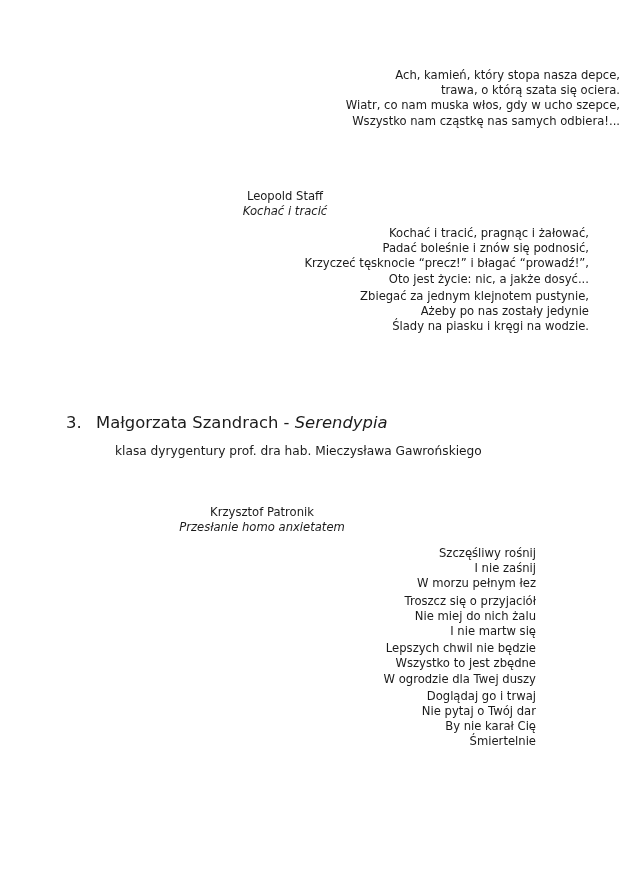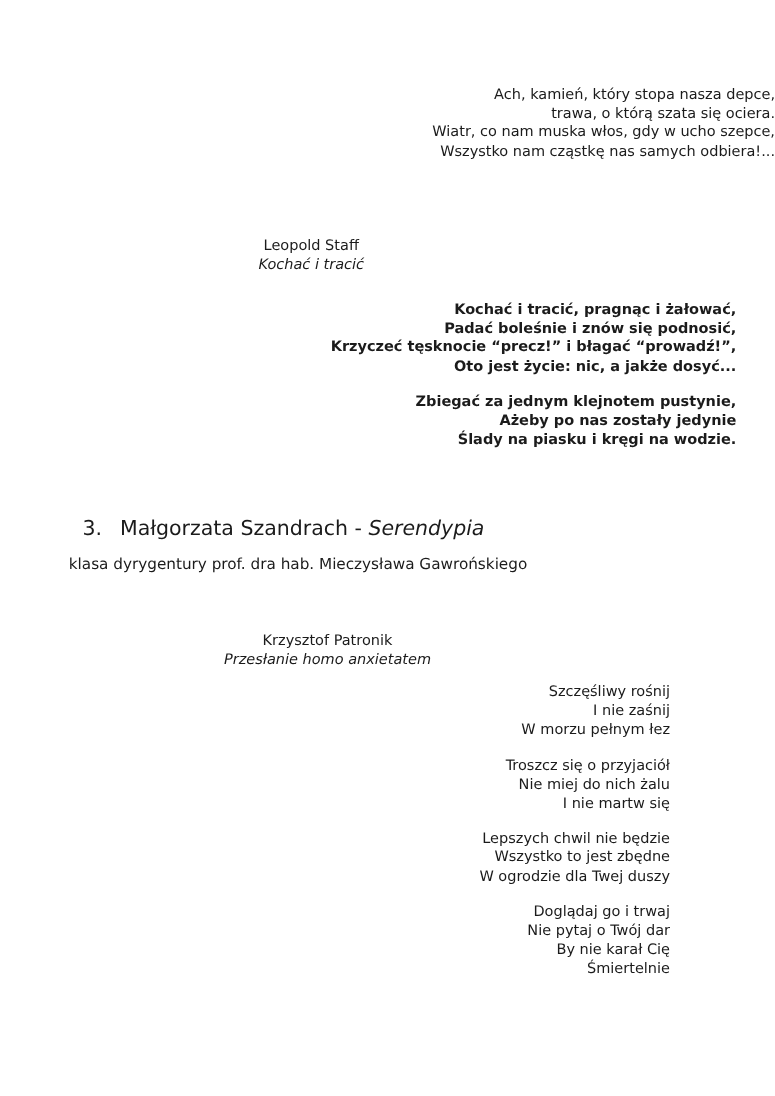--- a/index.html
+++ b/index.html
@@ -30,21 +30,21 @@
     font-size: 11.6px;
     line-height: 15.2px;
   }
 
   .stanza {
     margin: 0;
     text-align: right;
   }
 
   .stanza + .stanza {
-    margin-top: 13px;
+    margin-top: 2px;
   }
 
   .line {
     white-space: pre;
     display: block;
   }
 
   .line.indent {
     padding-left: 60px;
   }
@@ -70,28 +70,28 @@
     left: 0;
     top: 68px;
     width: 620px;
   }
 
   #staff-credit {
     position: absolute;
     left: 0;
     top: 189px;
     width: 498px;
+    padding-left: 36px;
   }
 
   #staff-poem {
     position: absolute;
     left: 0;
-    top: 240px;
+    top: 226px;
     width: 589px;
-    font-weight: bold;
   }
 
   
   #program-entry {
     position: absolute;
     left: 0;
     top: 412px;
     width: 620px;
   }
 
@@ -111,21 +111,21 @@
 
   .entry-title {
     white-space: pre;
   }
 
   .entry-title .work-title {
     font-style: italic;
   }
 
   .entry-subtitle {
-    padding-left: 55px;
+    padding-left: 115px;
     margin-top: 9px;
     font-size: 12.2px;
     line-height: 16px;
     white-space: pre;
   }
 
   #patronik-credit {
     position: absolute;
     left: 0;
     top: 505px;

